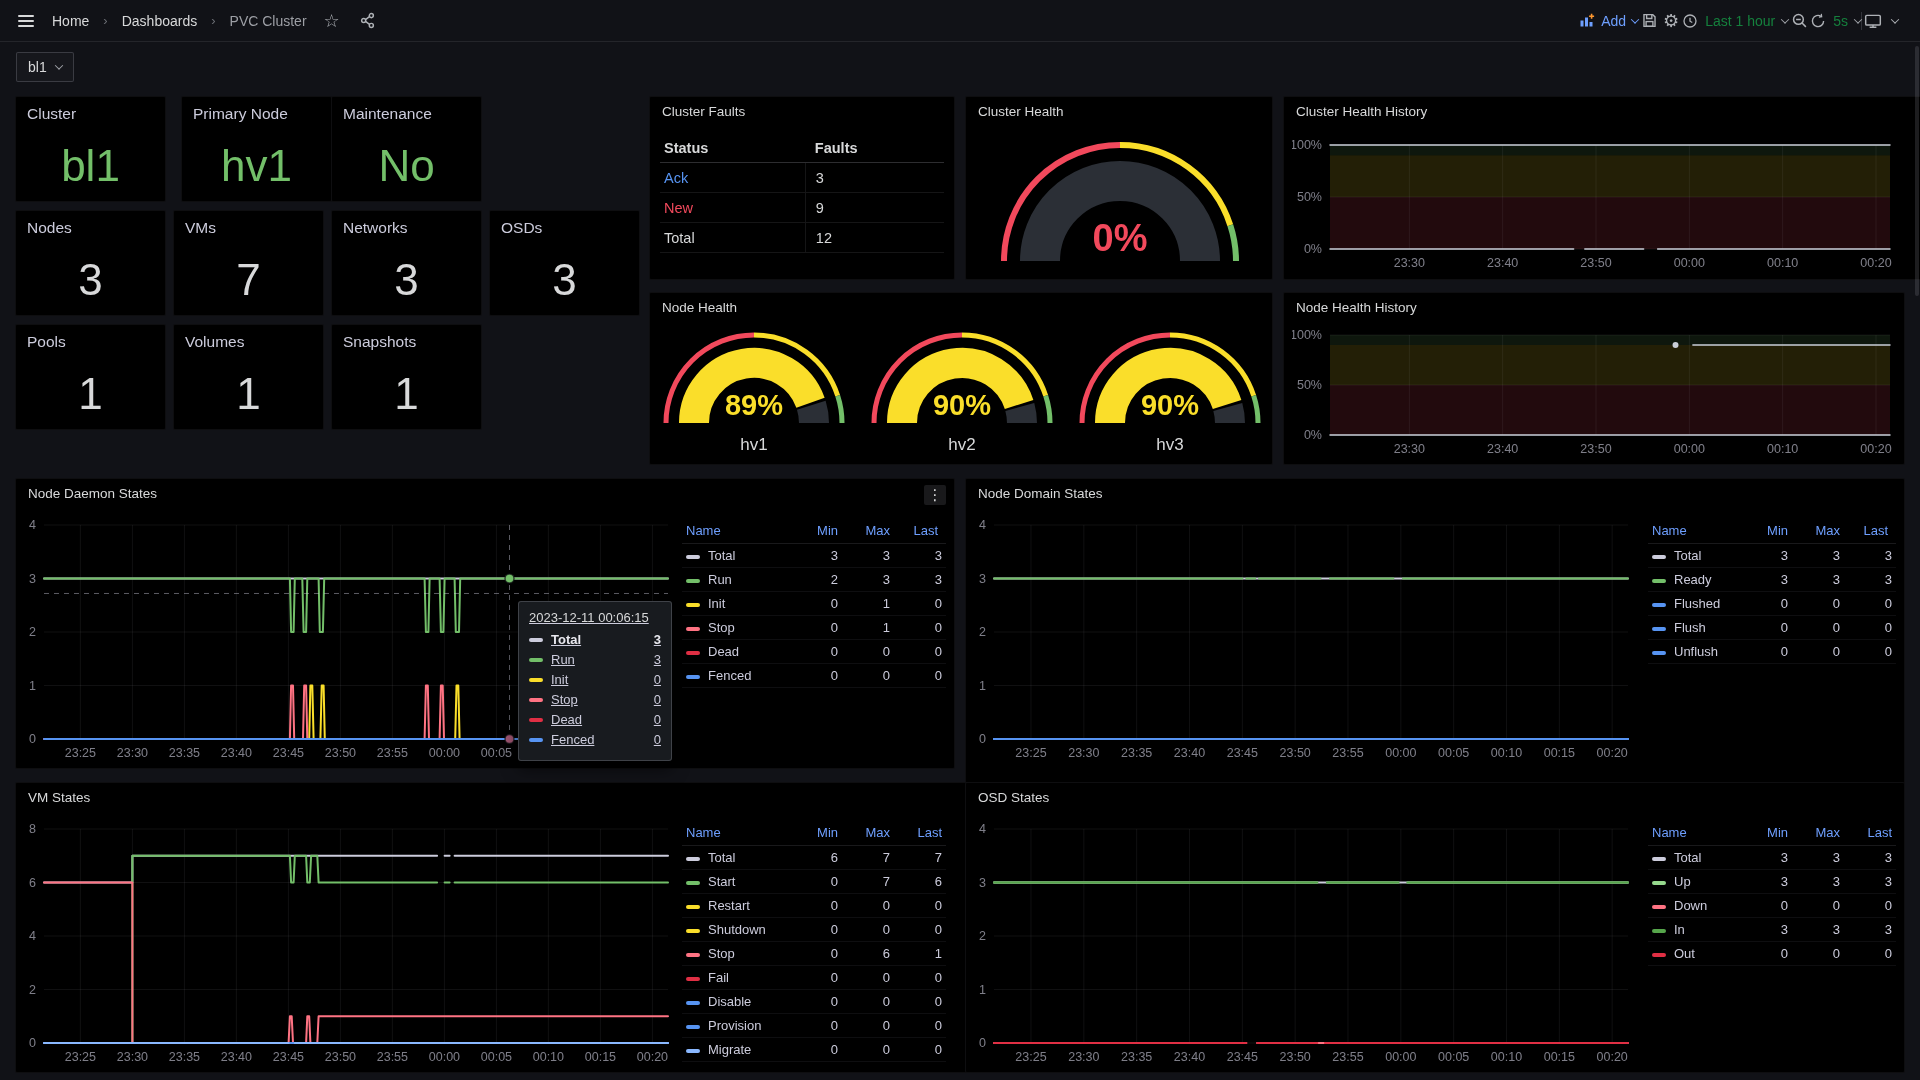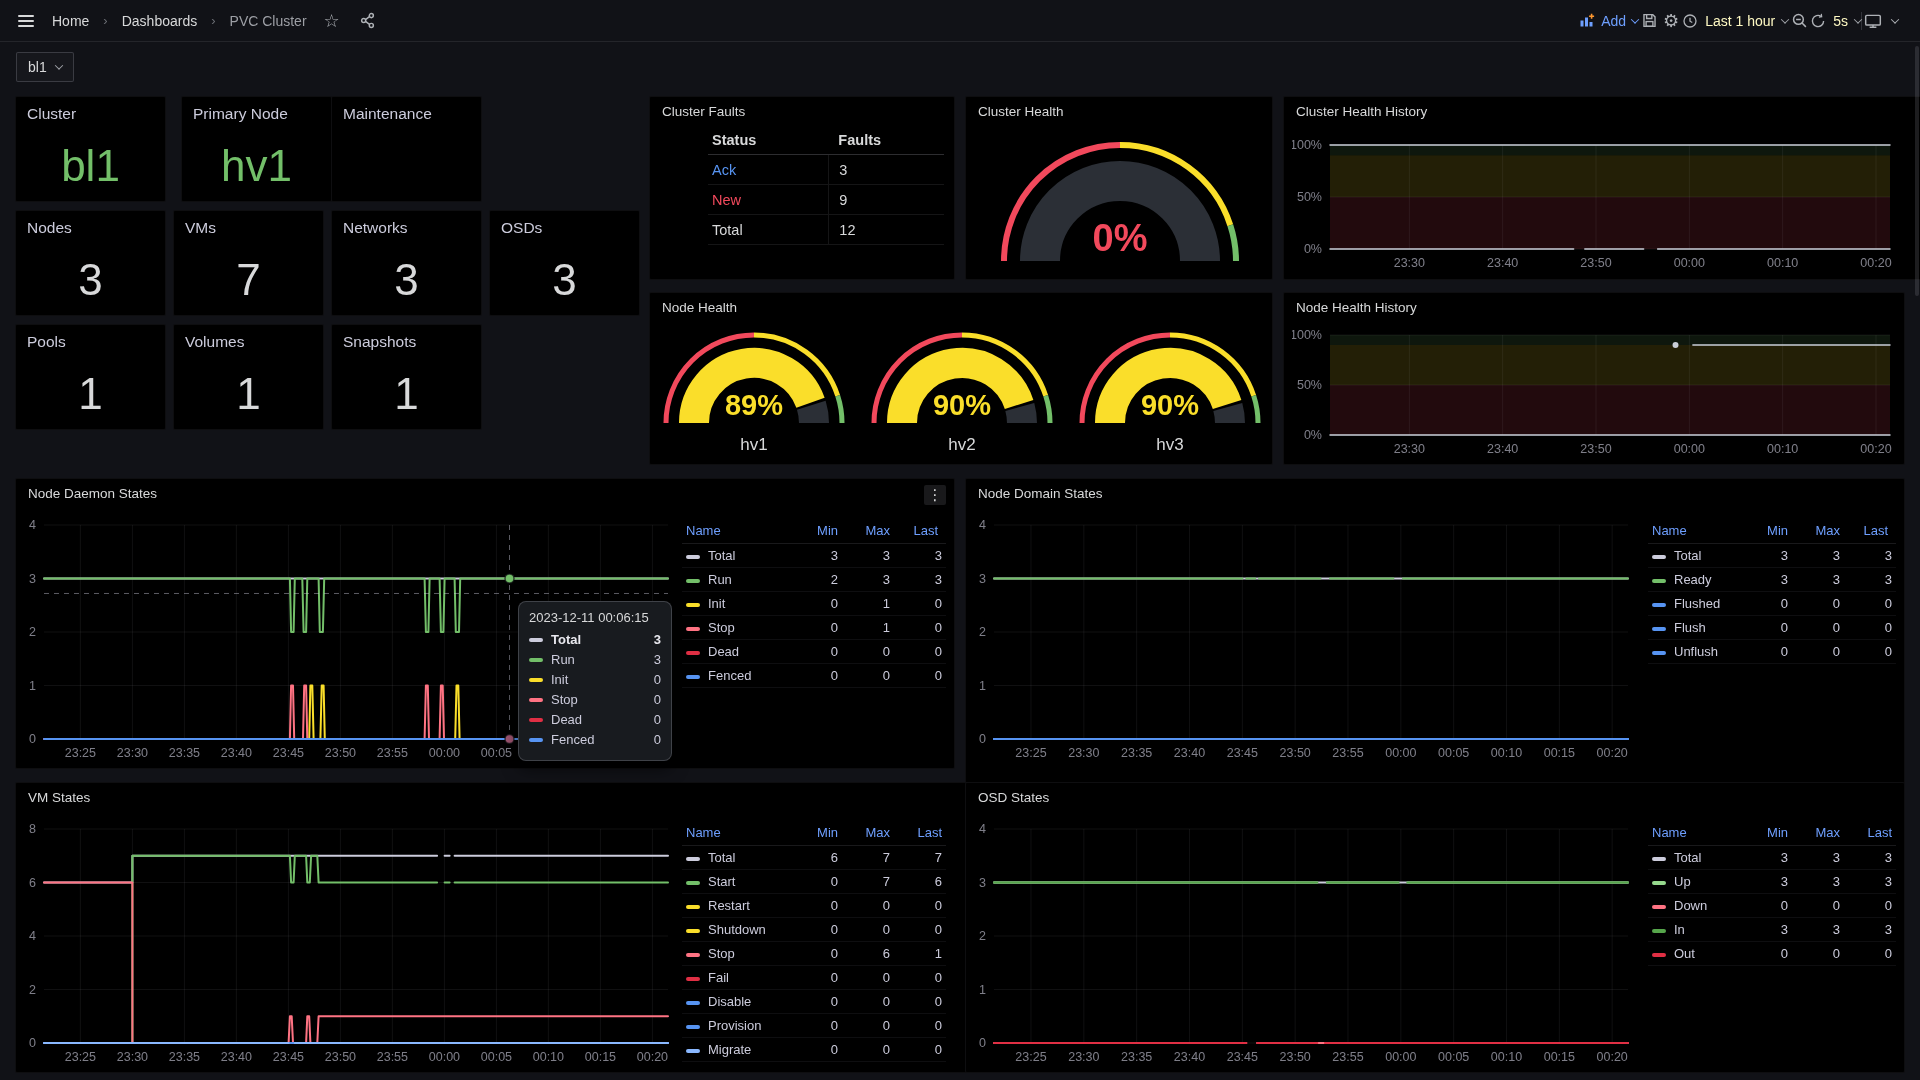--- a/index.html
+++ b/index.html
@@ -12,21 +12,21 @@
          border-bottom:1px solid rgba(204,204,220,0.10); display:flex; align-items:center; padding:0 14px; }
   .nav-left { display:flex; align-items:center; gap:14px; }
   .burger { display:flex; flex-direction:column; gap:3px; cursor:pointer; padding:4px; }
   .burger span { width:16px; height:2px; background:#d8d9da; border-radius:1px; }
   .crumb { font-size:14px; color:#d8d9da; cursor:pointer; }
   .crumb.current { color:#9d9fa5; }
   .crumb-sep { color:#6c6f75; font-size:13px; }
   .nav-icon { color:#aeb1b6; display:inline-flex; align-items:center; justify-content:center; width:22px; height:22px; cursor:pointer; }
   .nav-right { margin-left:auto; display:flex; align-items:center; }
   .add-btn { display:flex; align-items:center; gap:6px; color:#6e9fff; font-size:14px; font-weight:500; cursor:pointer; }
-  .time-btn { display:flex; align-items:center; gap:7px; color:#fef9c3; font-size:14px; cursor:pointer; }
+  .time-btn { display:flex; align-items:center; gap:7px; color:#15803d; font-size:14px; cursor:pointer; }
   .chev { width:6px; height:6px; border-right:1.5px solid currentColor; border-bottom:1.5px solid currentColor;
           display:inline-block; transform:rotate(45deg) translate(-1px,-1px); }
   .vdiv { width:1px; height:18px; background:rgba(204,204,220,0.18); }
   .star { font-size:18px; line-height:1; }
   .gearu { font-size:18px; line-height:1; }
 
   
   .panel { position:absolute; background:#000000; border:1px solid rgba(204,204,220,0.07); border-radius:2px; }
   .ptitle { position:absolute; left:12px; top:7px; font-size:13.5px; font-weight:500; color:#d8d9da; white-space:nowrap; }
   .kebab { position:absolute; right:8px; top:6px; width:22px; height:20px; background:rgba(204,204,220,0.12);
@@ -39,21 +39,21 @@
   .var-box .chev { color:#9fa2a8; }
 
   
   .stat-label { position:absolute; left:11px; top:8px; font-size:15.5px; color:#ccccdc; }
   .stat-value { position:absolute; left:0; right:0; top:34px; bottom:0; display:flex; align-items:center; justify-content:center;
                 font-size:44px; font-weight:500; color:#d8d9da; text-align:center; }
   .stat-value.green { color:#73bf69; }
   .stat-value.small { font-size:15px; line-height:1.35; padding:0 22px; word-break:break-all; font-weight:500; }
 
   
-  .ftable { position:absolute; left:10px; right:10px; top:28px; font-size:14.5px;margin-left:48px; }
+  .ftable { position:absolute; left:10px; right:10px; top:36px; font-size:14.5px; }
   .ftable .frow { display:flex; height:30px; align-items:center; border-bottom:1px solid rgba(204,204,220,0.10); }
   .ftable .frow.head { color:#d8d9da; font-weight:600; border-bottom:1px solid rgba(204,204,220,0.22); }
   .ftable .c1 { width:51%; padding-left:4px; }
   .ftable .c2 { width:49%; padding-left:10px; border-left:1px solid rgba(204,204,220,0.10); align-self:stretch; display:flex; align-items:center; color:#d8d9da; }
   .ftable .frow.head .c2 { border-left:none; }
   .c-blue { color:#5794f2; } .c-red { color:#f2495c; } .c-white { color:#d8d9da; }
 
   
   .gauge { position:absolute; }
   .gauge svg { position:absolute; left:0; top:0; }
@@ -71,21 +71,21 @@
   .legend table { width:100%; border-collapse:collapse; }
   .legend th { color:#6e9fff; font-weight:500; font-size:13px; text-align:left; padding:2px 4px 5px 4px;
                border-bottom:1px solid rgba(204,204,220,0.12); white-space:nowrap; }
   .legend th.num, .legend td.num { text-align:right; width:52px; }
   .legend td { padding:0 4px; height:24px; border-bottom:1px solid rgba(204,204,220,0.07); white-space:nowrap; }
   .sw { display:inline-block; width:14px; height:4px; border-radius:2px; margin-right:8px; vertical-align:middle; }
   .legend .chv { width:5px; height:5px; margin-left:4px; }
 
   
   .tooltip { position:absolute; width:154px; background:#181b1f; border:1px solid rgba(204,204,220,0.22);
-             border-radius:8px; box-shadow:0 8px 16px rgba(0,0,0,0.55); padding:8px 10px; z-index:6; font-size:13px; }
+             border-radius:3px; box-shadow:0 8px 16px rgba(0,0,0,0.55); padding:8px 10px; z-index:6; font-size:13px;text-decoration:underline; }
   .tt-time { color:#d8d9da; margin-bottom:7px; white-space:nowrap; font-size:13px; }
   .tt-row { display:flex; align-items:center; margin:5px 0; }
   .tt-name { flex:1; color:#ccccdc; }
   .tt-val { color:#ccccdc; }
   .tt-row .b { font-weight:700; color:#e8e8ee; }
 
   .scrollthumb { position:absolute; right:1px; top:46px; width:4px; height:250px; background:rgba(204,204,220,0.14); border-radius:2px; }
 </style>
 </head>
 <body>
@@ -176,20 +176,21 @@
   <div class="panel" style="left:15px;top:96px;width:151px;height:106px">
     <div class="stat-label">Cluster</div>
     <div class="stat-value green">bl1</div>
   </div>
   <div class="panel" style="left:181px;top:96px;width:151px;height:106px">
     <div class="stat-label">Primary Node</div>
     <div class="stat-value green">hv1</div>
   </div>
   <div class="panel" style="left:331px;top:96px;width:151px;height:106px">
     <div class="stat-label">Maintenance</div>
+    <div class="stat-value green">No</div>
   </div>
   <div class="panel" style="left:15px;top:210px;width:151px;height:106px">
     <div class="stat-label">Nodes</div>
     <div class="stat-value">3</div>
   </div>
   <div class="panel" style="left:173px;top:210px;width:151px;height:106px">
     <div class="stat-label">VMs</div>
     <div class="stat-value">7</div>
   </div>
   <div class="panel" style="left:331px;top:210px;width:151px;height:106px">

